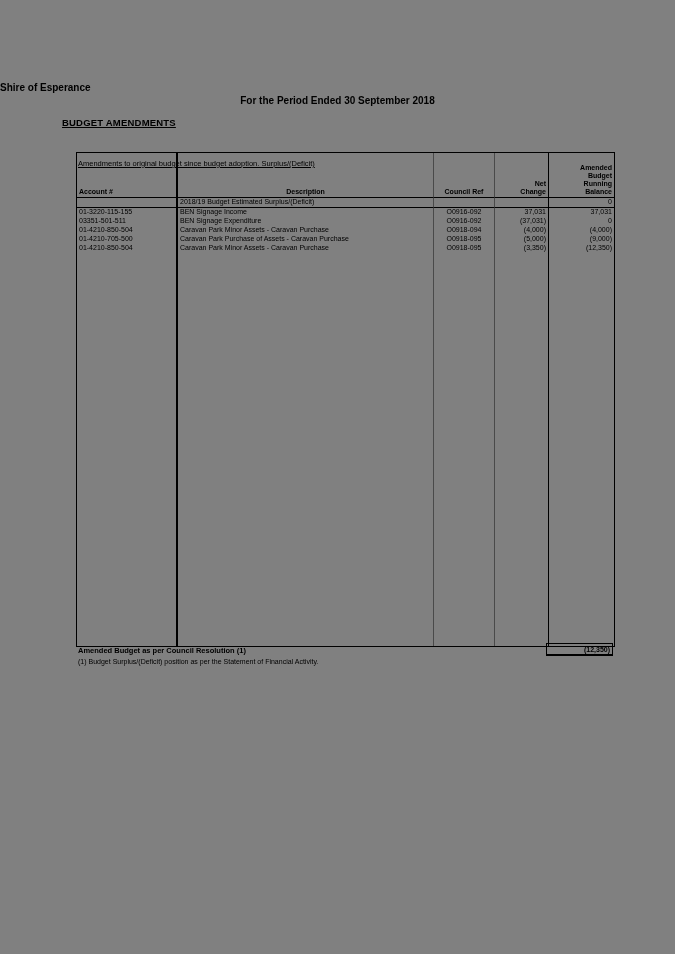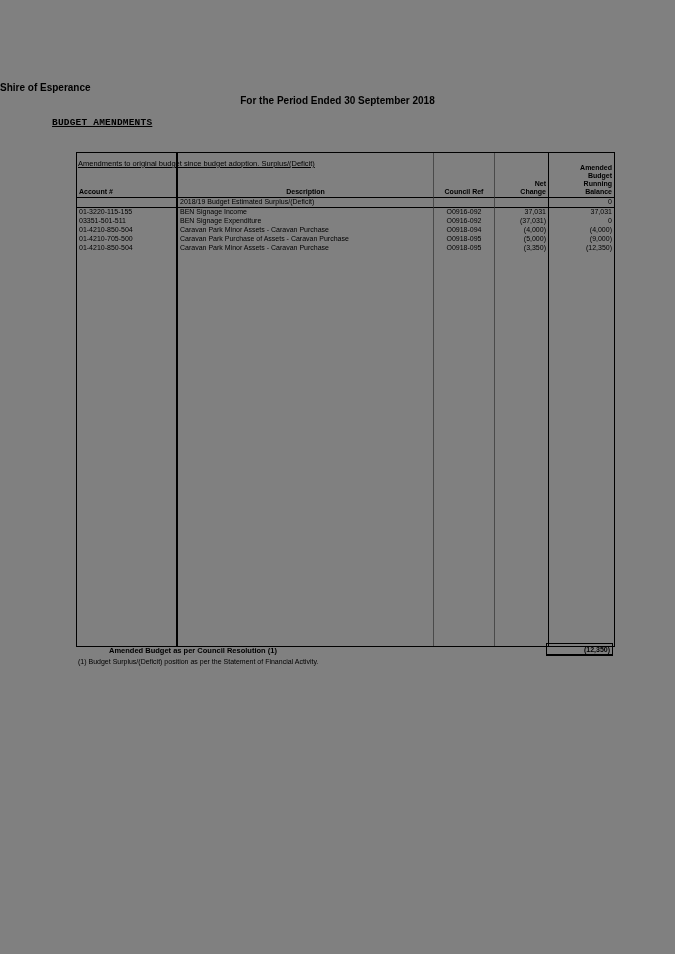--- a/index.html
+++ b/index.html
@@ -7,21 +7,21 @@
     width:675px;height:954px;
     background:#808080;
     font-family:"Liberation Sans", sans-serif;
     color:#000;
     position:relative;
     overflow:hidden;
   }
   #page{position:absolute;inset:0;}
   #title1{position:absolute;left:0;top:82px;width:675px;text-align:left;font-size:10px;font-weight:bold;}
   #title2{position:absolute;left:0;top:95px;width:675px;text-align:center;font-size:10px;font-weight:bold;}
-  #section-heading{position:absolute;left:52px;top:117px;font-size:9.5px;font-weight:bold;text-decoration:underline;letter-spacing:.2px;font-family:Liberation Mono, monospace;}
+  #section-heading{position:absolute;left:62px;top:117px;font-size:9.5px;font-weight:bold;text-decoration:underline;letter-spacing:.2px;}
   #table-caption{position:absolute;left:78px;top:159px;font-size:7.5px;text-decoration:underline;}
 
   
   #amend-table{
     position:absolute;left:76px;top:152px;
     width:537px;
     border:1px solid #000;
     display:grid;
     grid-template-columns:99px 257px 61px 54px 66px;
     grid-template-rows:45px 10px 9px 9px 9px 9px 9px 393px;
@@ -50,21 +50,21 @@
     padding-bottom:1px;
   }
   #amend-table > div.hd.col1,#amend-table > div.hd.col2{justify-content:center;text-align:center;}
   #amend-table > div.hd.col3,#amend-table > div.hd.col4{justify-content:flex-end;text-align:right;}
   
   #amend-table > div.r1{border-bottom:1px solid #000;}
   .num{justify-content:flex-end;text-align:right;}
   .ref{justify-content:center;text-align:center;}
 
   
-  #footer-label{position:absolute;left:78px;top:646px;font-size:7.5px;font-weight:bold;margin-left:31px;}
+  #footer-label{position:absolute;left:78px;top:646px;font-size:7.5px;font-weight:bold;}
   #total-box{
     position:absolute;left:546px;top:643px;width:67px;height:13px;
     border:1px solid #000;border-bottom:2px solid #000;
     box-sizing:border-box;
     font-size:7px;font-weight:bold;
     display:flex;align-items:center;justify-content:flex-end;
     padding:0 2px;
   }
   #footnote{position:absolute;left:78px;top:658px;font-size:7px;}
   #page-number{position:absolute;left:0;top:900px;width:675px;text-align:center;font-size:7.5px;}

